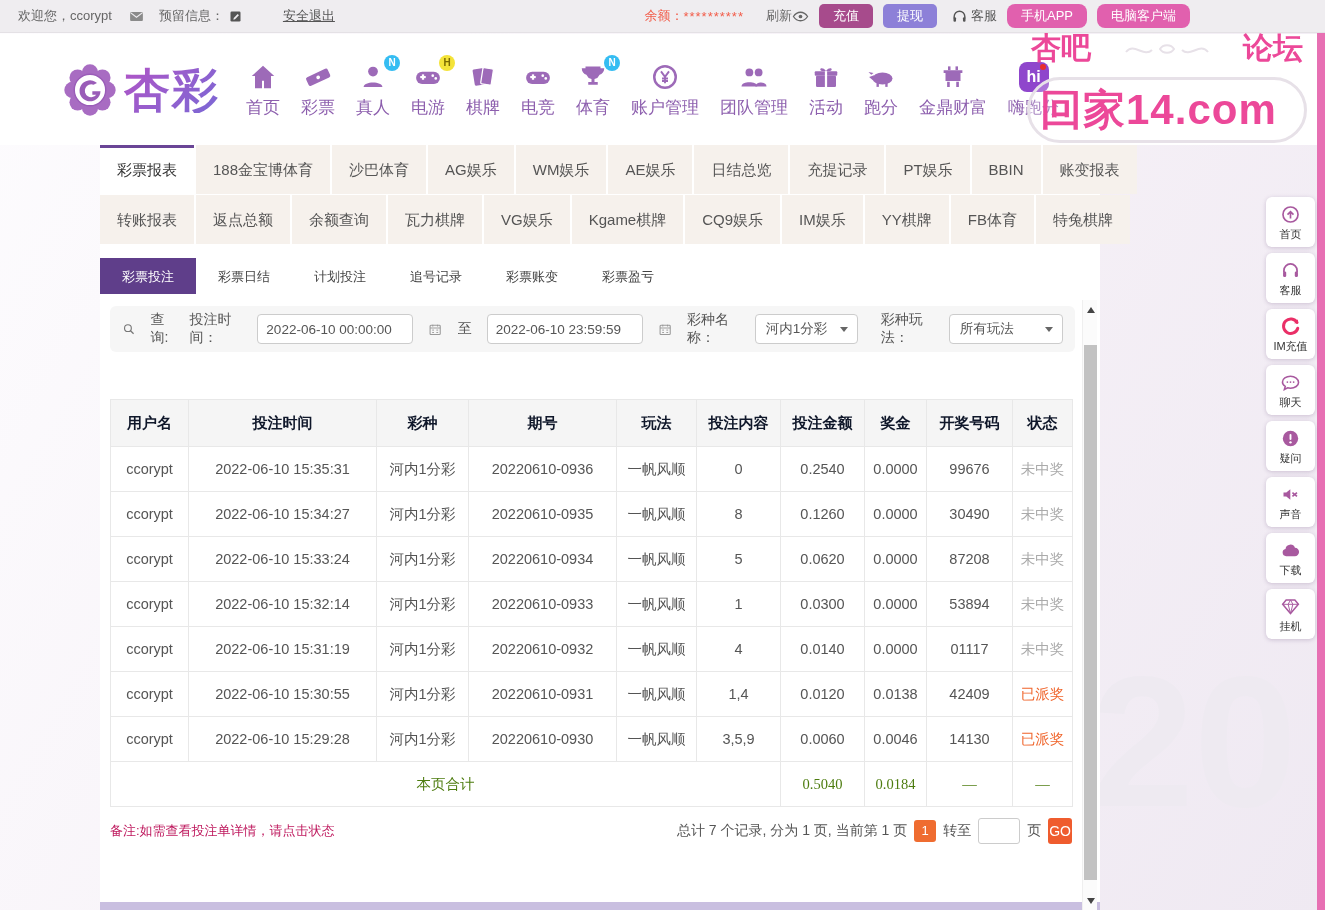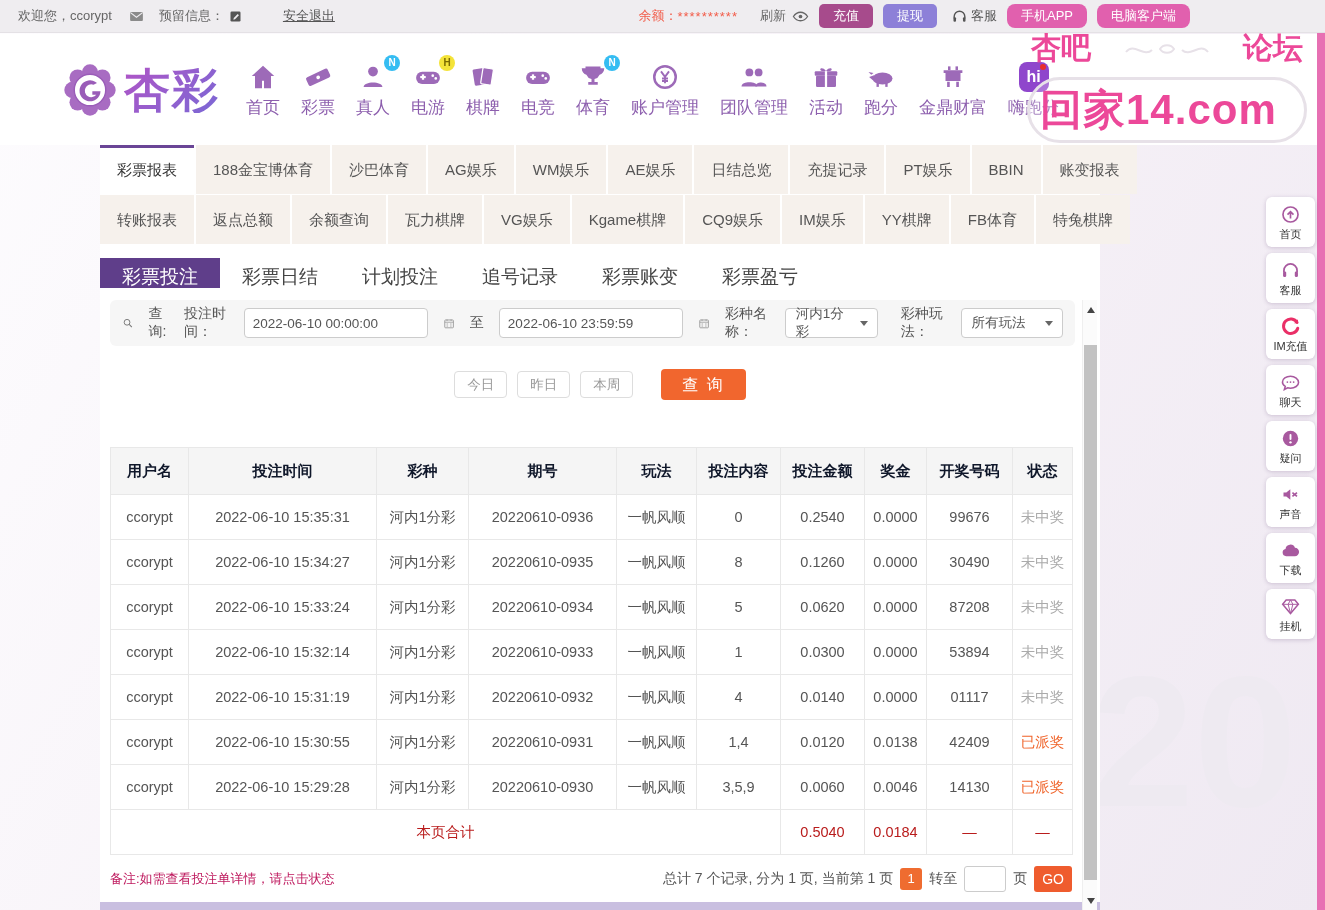--- a/index.html
+++ b/index.html
@@ -67,30 +67,30 @@
   .side-card .ic.ic-im { color:#ea2f67; }
   .side-label { font-size:11px; color:#333; margin-top:2px; white-space:nowrap; }
 
   
   .panel { position:absolute; left:100px; top:145px; width:1000px; bottom:0; background:#fff; z-index:1; }
   .tabs-row { display:flex; }
   .tab { height:49px; line-height:49px; padding:0 17px; background:#f6f1ec; color:#555;
     font-size:15px; margin-right:2px; margin-bottom:1px; cursor:pointer; white-space:nowrap;text-align:center; }
   .tab.active { background:#fff; border-top:3px solid #6a4596; line-height:44px; color:#333; }
   .subtabs { display:flex; margin-top:13px; }
-  .subtab { height:30px; line-height:38px; padding:0 22px; font-size:19px; color:#444;
+  .subtab { height:36px; line-height:38px; padding:0 22px; font-size:13px; color:#444;
     cursor:pointer; white-space:nowrap; }
   .subtab.active { background:#5f3e8a; color:#fff; }
 
   
   .filter { margin:12px 25px 0 10px; height:46px; background:#f6f6f6; border-radius:6px;
     display:flex; align-items:center; padding:0 12px; font-size:14px; color:#555; gap:15px; }
   .filter .ic-search { width:18px; height:18px; color:#777; }
   .f-input { height:30px; border:1px solid #ccc; border-radius:4px; background:#fff;
-    padding:0 8px; font-size:13.5px; color:#555; width:184px; font-family:inherit; }
+    padding:0 8px; font-size:13.5px; color:#555; width:156px; font-family:inherit; }
   .ic-cal { width:19px; height:19px; color:#9a9a9a; }
   .sel { position:relative; height:30px; border:1px solid #ccc; border-radius:4px; background:#fff;
     display:flex; align-items:center; padding:0 24px 0 10px; font-size:13.5px; color:#555; cursor:pointer; }
   .sel::after { content:""; position:absolute; right:9px; top:12px; border-left:4.5px solid transparent;
     border-right:4.5px solid transparent; border-top:5.5px solid #666; }
   .sel.w1 { width:125px; } .sel.w2 { width:140px; }
 
   
   .qrow { margin-top:23px; display:flex; justify-content:center; align-items:center; gap:10px; }
   .qbtn { height:27px; line-height:25px; padding:0 12px; border:1px solid #ddd; border-radius:4px;
@@ -99,30 +99,30 @@
     border-radius:4px; font-size:16px; margin-left:18px; cursor:pointer; letter-spacing:2px; }
 
   
   .tbl-wrap { margin:47px 28px 0 10px; }
   table { width:962px; border-collapse:collapse; table-layout:fixed; }
   th,td { border:1px solid #e8e8e8; text-align:center; font-weight:normal; }
   th { height:47px; background:#f5f5f5; color:#0f172a; font-weight:bold; font-size:15px; }
   td { height:45px; color:#555; font-size:14.5px; }
   td.st-lose { color:#aaa; cursor:pointer; }
   td.st-win { color:#f0662d; cursor:pointer; }
-  tr.total-row td { font-size:14.5px; color:#b91c1c; }
+  tr.total-row td { font-size:14.5px; color:#4d7c0f;font-family:Liberation Serif, serif; }
 
   
   .foot { margin:11px 28px 0 10px; width:962px; display:flex; align-items:center; justify-content:space-between; }
   .note { color:#be185d; font-size:13px; }
   .pager { display:flex; align-items:center; gap:7px; font-size:14px; color:#555; }
   .page-box { min-width:22px; height:22px; line-height:22px; background:#ef6c30; color:#fff;
     text-align:center; border-radius:3px; padding:0 4px; font-size:13px; cursor:pointer; }
   .goto-input { width:42px; height:26px; border:1px solid #ccc; border-radius:3px; background:#fff; padding:0 4px; }
-  .go-btn { height:26px; line-height:26px; padding:0 8px; background:#ef5c2e; color:#fff;
+  .go-btn { height:26px; line-height:26px; padding:0 1px; background:#ef5c2e; color:#fff;
     border-radius:3px; font-size:14px; cursor:pointer; }
 
   .bottom-strip { position:absolute; left:0; right:0; bottom:0; height:8px; background:#c9bfe0; }
 
   
   .vscroll { position:absolute; left:1082px; top:300px; width:15px; bottom:0; background:#fbfbfb;
     border-left:1px solid #efefef; z-index:4; }
   .vs-up,.vs-down { position:absolute; left:0; width:15px; height:15px; display:flex;
     align-items:center; justify-content:center; cursor:pointer; }
   .vs-up { top:2px; } .vs-down { bottom:2px; }
@@ -260,21 +260,21 @@
       <use href="#envelope-icon"></use>
     </svg>
   <span class="tb-item" style="margin-right:4px">预留信息：</span>
   <svg class="ic" style="width:15px;height:15px;color:#555;margin-right:40px">
       <use href="#edit-icon"></use>
     </svg>
   <span class="tb-item tb-link">安全退出</span>
   <span class="grow"></span>
   <span class="tb-item tb-red" style="margin-right:0">余额：</span>
   <span class="tb-stars">**********</span>
-  <span class="tb-item" style="margin-right:6px">刷新</span>
+  <span class="tb-item" style="margin-right:0">刷新</span>
   <svg class="ic" style="width:17px;height:17px;color:#666">
       <use href="#eye-icon"></use>
     </svg>
   <span class="tb-btn magenta">充值</span>
   <span class="tb-btn periwinkle">提现</span>
   <span class="tb-service">
     <svg class="ic" style="width:17px;height:17px;color:#555;margin-right:3px">
         <use href="#headset-icon"></use>
       </svg>
     <span>客服</span>
@@ -476,28 +476,20 @@
     <span style="">彩种名称：</span>
     <div class="sel w1">
         <span>河内1分彩</span>
       </div>
     <span style="margin-left:8px">彩种玩法：</span>
     <div class="sel w2">
         <span>所有玩法</span>
       </div>
   </div>
 
-  <div class="qrow">
-    <span id="quick-buttons" style="display:flex;gap:10px">
-        <span class="qbtn">今日</span>
-        <span class="qbtn">昨日</span>
-        <span class="qbtn">本周</span>
-      </span>
-    <span class="search-btn">查 询</span>
-  </div>
 
   <div class="tbl-wrap">
     <table>
       <colgroup>
         <col style="width:78px">
           <col style="width:188px">
           <col style="width:92px">
           <col style="width:148px">
         <col style="width:80px">
           <col style="width:84px">

